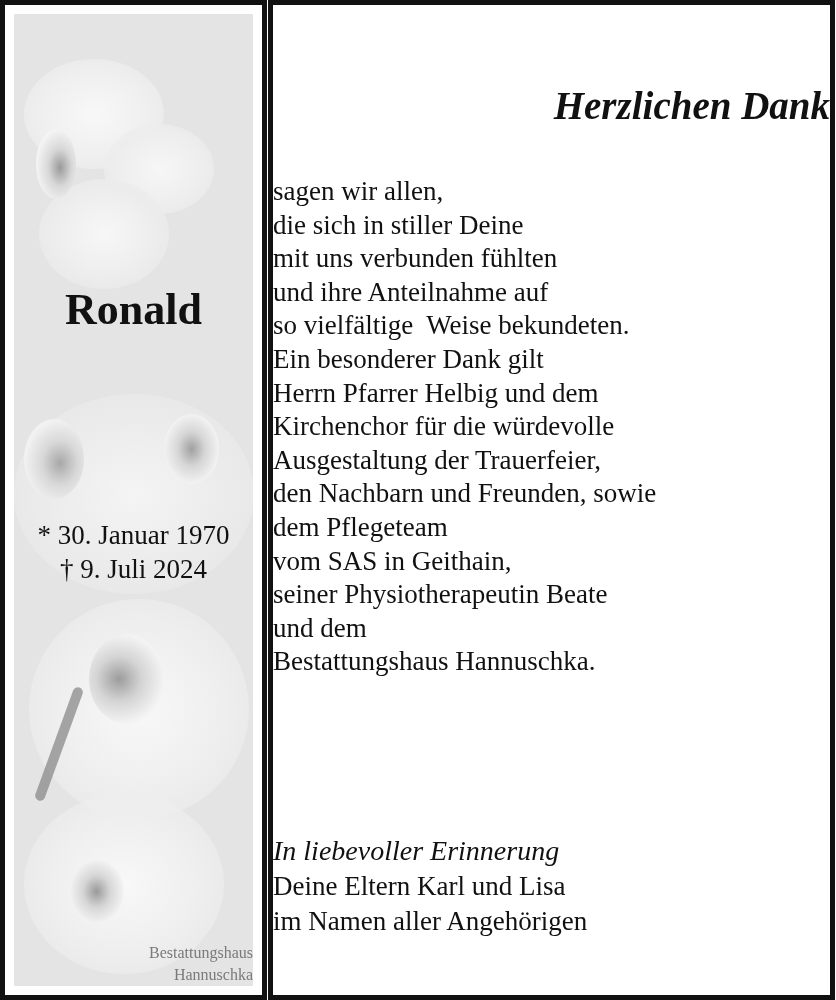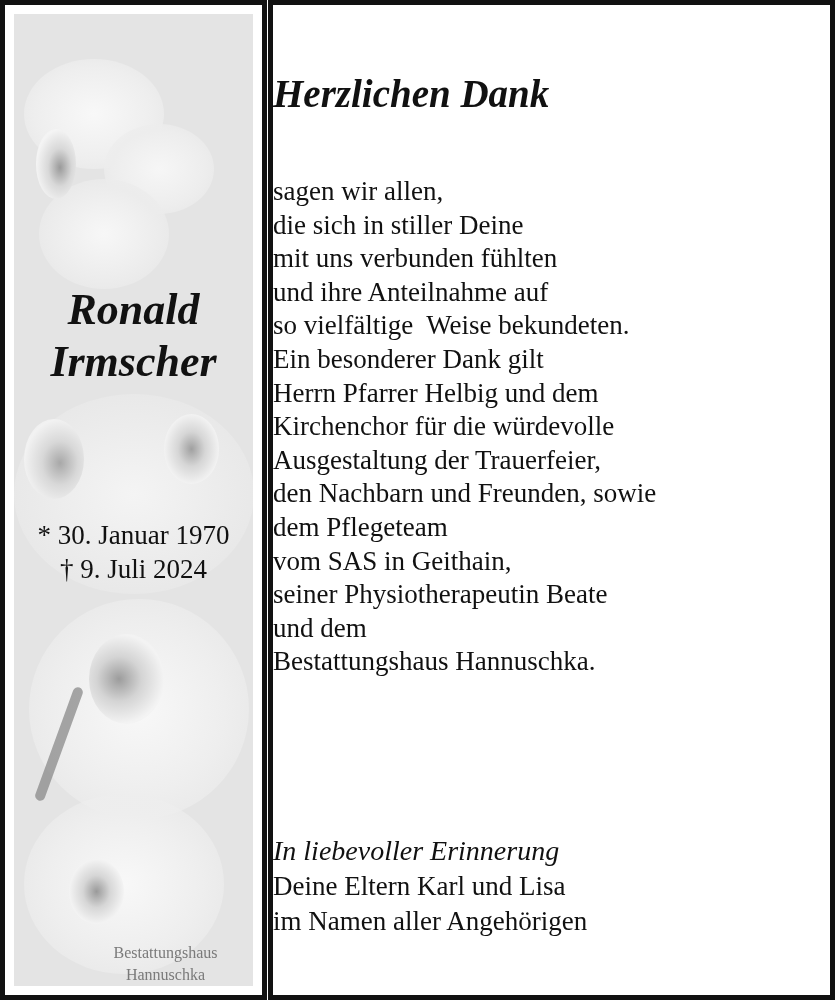--- a/index.html
+++ b/index.html
@@ -11,37 +11,37 @@
     position: absolute; left: 0; top: 0; width: 257px; height: 990px;
     border: 5px solid #111; background: #fff;
   }
   .photo {
     position: absolute; left: 9px; top: 9px; width: 239px; height: 972px;
     background: #e4e4e4; overflow: hidden;
   }
   .petal { position: absolute; border-radius: 50%; }
   .name {
     position: absolute; left: 0; width: 100%; text-align: center;
-    font-weight: bold; font-style: italic; font-size: 44px; line-height: 52px; color: #111;
+    font-weight: bold; font-size: 44px; line-height: 52px; color: #111;
   }
   .dates {
     position: absolute; left: 0; width: 100%; text-align: center;
     font-size: 27px; line-height: 34px; color: #111;
   }
   .studio {
-    position: absolute; left: 0; width: 100%; text-align: center;
-    font-size: 16px; line-height: 22px; color: #7a7a7a; margin-left: 32px;
+    position: absolute; left: 0; width: 100%; text-align: right;
+    font-size: 16px; line-height: 22px; color: #7a7a7a;
   }
   .right-frame {
     position: absolute; left: 268px; top: 0; width: 557px; height: 990px;
     border: 5px solid #111; background: #fff;
   }
   .title {
-    position: absolute; left: 0; width: 100%; top: 64px;
-    font-weight: bold; font-style: italic; font-size: 39px; line-height: 50px;
+    position: absolute; left: 0; width: 100%; top: 76px;
+    font-weight: bold; font-style: italic; font-size: 39px; line-height: 50px; text-align: right;
   }
   .body-lines { position: absolute; left: 0; width: 100%; top: 170px; }
   .line { font-size: 27px; line-height: 33.6px; white-space: pre; }
   .closing { position: absolute; left: 0; width: 100%; top: 828px; }
   .closing .emph { font-weight: normal; font-style: italic; font-size: 28px; line-height: 36px; }
   .closing .line { line-height: 35px; }
 </style>
 </head>
 <body>
 
@@ -55,21 +55,20 @@
     <div class="petal" style="left:0px;top:380px;width:240px;height:200px;background:radial-gradient(ellipse at center,#f4f4f4 0%,#ebebeb 55%,rgba(228,228,228,0) 100%);"></div>
     <div class="petal" style="left:10px;top:405px;width:60px;height:80px;background:radial-gradient(ellipse at 60% 55%,#a8a8a8 0%,#d8d8d8 35%,#f2f2f2 70%,rgba(228,228,228,0) 100%);"></div>
     <div class="petal" style="left:150px;top:400px;width:55px;height:70px;background:radial-gradient(ellipse at 50% 50%,#a0a0a0 0%,#d6d6d6 35%,#f2f2f2 70%,rgba(228,228,228,0) 100%);"></div>
     <div class="petal" style="left:15px;top:585px;width:220px;height:220px;background:radial-gradient(ellipse at center,#f8f8f8 0%,#eeeeee 55%,rgba(228,228,228,0) 100%);"></div>
     <div class="petal" style="left:75px;top:620px;width:75px;height:90px;background:radial-gradient(ellipse at 40% 50%,#9c9c9c 0%,#d4d4d4 35%,#f3f3f3 70%,rgba(228,228,228,0) 100%);"></div>
     <div style="position:absolute;left:40px;top:670px;width:10px;height:120px;background:#8a8a8a;border-radius:5px;transform:rotate(20deg);opacity:0.75;"></div>
     <div class="petal" style="left:10px;top:780px;width:200px;height:180px;background:radial-gradient(ellipse at center,#f8f8f8 0%,#eeeeee 55%,rgba(228,228,228,0) 100%);"></div>
     <div class="petal" style="left:55px;top:845px;width:55px;height:65px;background:radial-gradient(ellipse at 50% 50%,#9a9a9a 0%,#d6d6d6 35%,#f3f3f3 70%,rgba(228,228,228,0) 100%);"></div>
 
     <div class="name" style="top:270px;">Ronald</div>
-    <div class="name" style="top:322px;">Irmscher</div>
     <div class="dates" style="top:504px;">* 30. Januar 1970</div>
     <div class="dates" style="top:538px;">† 9. Juli 2024</div>
     <div class="studio" style="top:928px;">Bestattungshaus</div>
     <div class="studio" style="top:950px;">Hannuschka</div>
   </div>
 </div>
 
 <div class="right-frame">
   <div class="title">Herzlichen Dank</div>
   <div class="body-lines">

